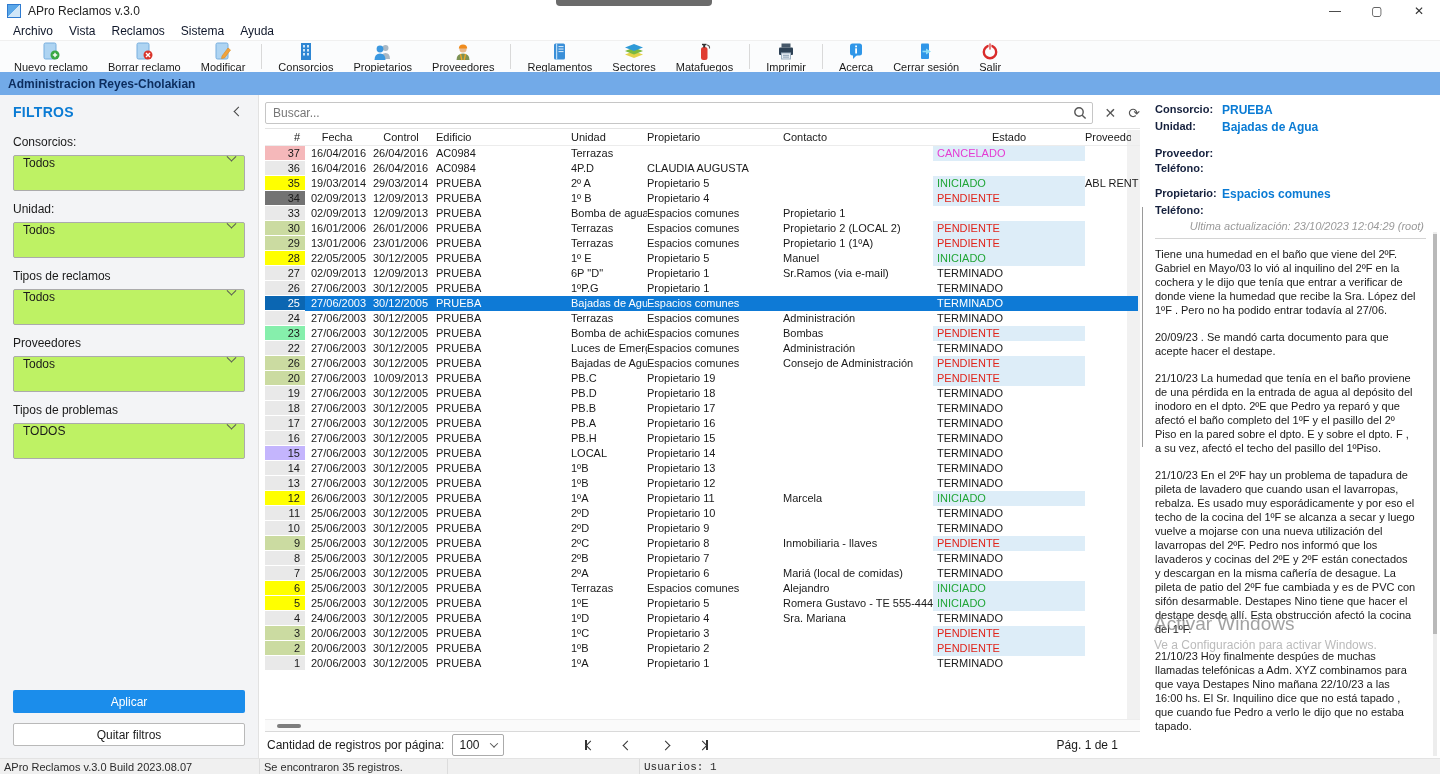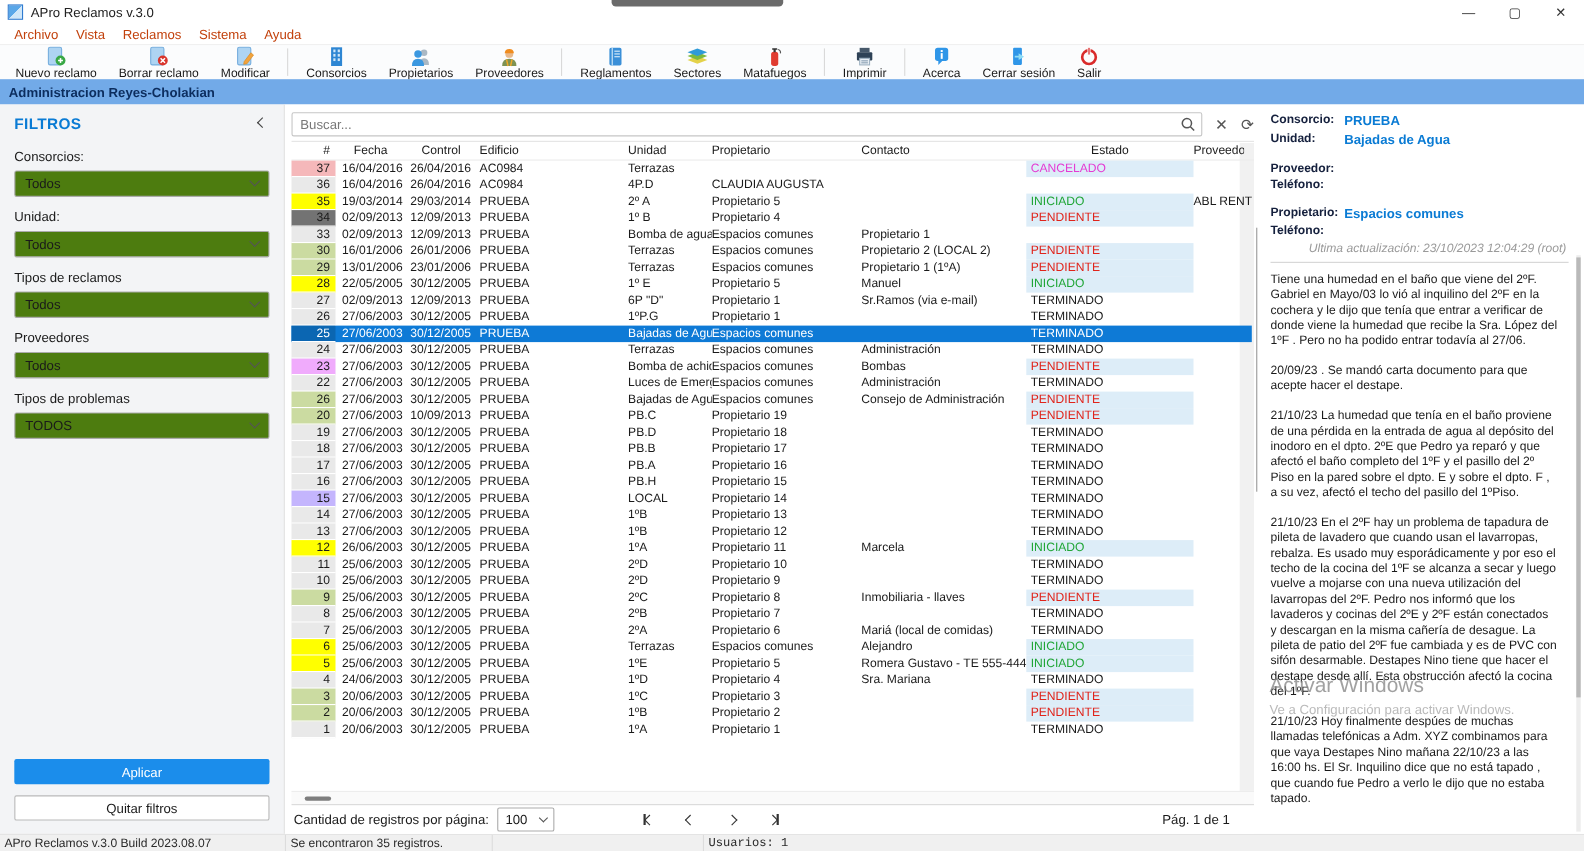--- a/index.html
+++ b/index.html
@@ -10,21 +10,21 @@
   
   .titlebar { height:22px; background:#fff; display:flex; align-items:center; padding-left:7px; position:relative; }
   .app-ico { width:14px; height:14px; margin-right:7px; border:1px solid #2f7bd0; background:linear-gradient(135deg,#5aa7e8 50%,#cfe6f8 50%); }
   .title-text { font-size:12px; color:#222; }
   .win-shadow { position:absolute; left:556px; top:0; width:156px; height:6px; background:rgba(70,70,70,.8); border-radius:0 0 4px 4px; }
   .win-controls { margin-left:auto; display:flex; height:22px; }
   .win-btn { width:42px; text-align:center; font-size:12px; color:#333; line-height:22px; }
 
   
   .menubar { height:18px; display:flex; align-items:center; padding-left:5px; background:#fff; }
-  .menu-item { font-size:12px; padding:0 8px; color:#c2410c; }
+  .menu-item { font-size:12px; padding:0 8px; color:#0f172a; }
 
   
   .toolbar { height:32px; background:#fbfcfd; display:flex; align-items:stretch; padding-left:4px; border-top:1px solid #f0f0f0; }
   .tbtn { display:flex; flex-direction:column; align-items:center; justify-content:flex-start; padding:1px 10px 0; }
   .tbtn .ico { height:19px; display:flex; align-items:center; }
   .tbtn .lbl { font-size:11px; color:#1a1a1a; line-height:11px; margin-top:1px; white-space:nowrap; }
   .tsep { width:1px; background:#d9d9d9; margin:3px 6px; }
 
   
   .banner { height:23px; background:#72aae8; display:flex; align-items:center; padding:0 8px; }
@@ -37,21 +37,21 @@
   
   .content { flex:1; display:flex; min-height:0; }
 
   
   .sidebar { width:259px; background:#f3f4f6; border-right:1px solid #e2e2e2; padding:9px 13px 12px; display:flex; flex-direction:column; }
   .f-head { display:flex; align-items:center; margin-bottom:4px; }
   .f-title { color:#0a7bd4; font-weight:bold; font-size:14px; letter-spacing:.3px; }
   .collapse { margin-left:auto; width:16px; height:16px; position:relative; }
   .collapse i { position:absolute; left:6px; top:4px; width:7px; height:7px; border-right:1.6px solid #444; border-bottom:1.6px solid #444; transform:rotate(135deg); }
   .f-label { font-size:12px; margin:11px 0 6px; color:#1a1a1a; }
-  .f-select { height:24px; background:#4d7c0f; border:1px solid #ababab; border-radius:2px; display:flex; align-items:center; padding:0 9px; font-size:12px; color:#1a1a1a; }
+  .f-select { height:36px; background:#bef264; border:1px solid #ababab; border-radius:2px; display:flex; padding:0 9px; font-size:12px; color:#1a1a1a; }
   .f-select .chev { margin-left:auto; width:7px; height:7px; border-right:1.4px solid #555; border-bottom:1.4px solid #555; transform:rotate(45deg) translate(-2px,-2px); }
   .btn-apply { margin-top:auto; height:23px; background:#1b8deb; color:#fff; font-size:12px; border:none; border-radius:2px; width:100%; }
   .btn-clear { margin-top:10px; height:23px; background:#fff; color:#1a1a1a; font-size:12px; border:1px solid #b9b9b9; border-radius:2px; width:100%; }
 
   
   .main { width:881px; background:#fff; position:relative; padding:0 0 0 6px; display:flex; flex-direction:column; }
   .searchrow { height:34px; display:flex; align-items:center; border-bottom:1px solid #e4e4e4; padding-top:2px; }
   .search-wrap { position:relative; width:838px; }
   .search-input { width:100%; height:22px; border:1px solid #c6c6c6; border-radius:2px; font-size:12px; padding:0 24px 0 7px;
     font-family:"Liberation Sans","DejaVu Sans",sans-serif; color:#333; }
@@ -489,21 +489,21 @@
             <span class="c w-fec">27/06/2003</span>
             <span class="c w-ctl">30/12/2005</span>
             <span class="c w-edi">PRUEBA</span>
             <span class="c w-uni">Terrazas</span>
             <span class="c w-pro">Espacios comunes</span>
             <span class="c w-con">Administración</span>
             <span class="c w-est "><span style="color:#1a1a1a">TERMINADO</span></span>
             <span class="c w-prv"></span>
           </div>
           <div class="trow">
-            <span class="c w-num" style="background:#f0abfc">23</span>
+            <span class="c w-num" style="background:#86efac">23</span>
             <span class="c w-fec">27/06/2003</span>
             <span class="c w-ctl">30/12/2005</span>
             <span class="c w-edi">PRUEBA</span>
             <span class="c w-uni">Bomba de achique</span>
             <span class="c w-pro">Espacios comunes</span>
             <span class="c w-con">Bombas</span>
             <span class="c w-est estado-hl"><span style="color:#e0241b">PENDIENTE</span></span>
             <span class="c w-prv"></span>
           </div>
           <div class="trow">

